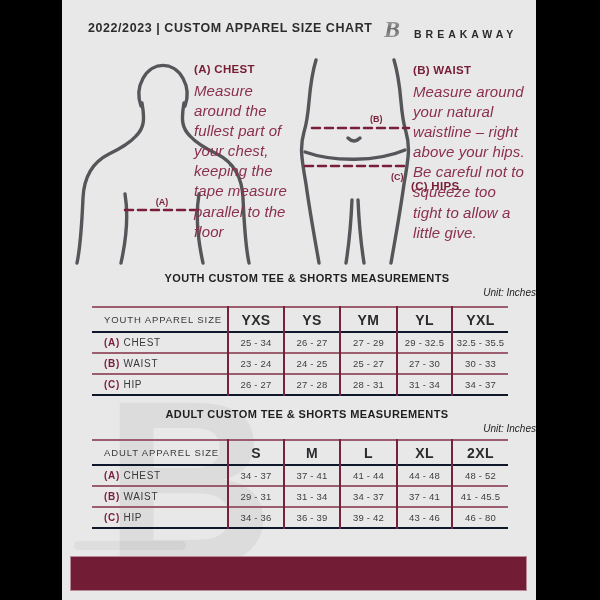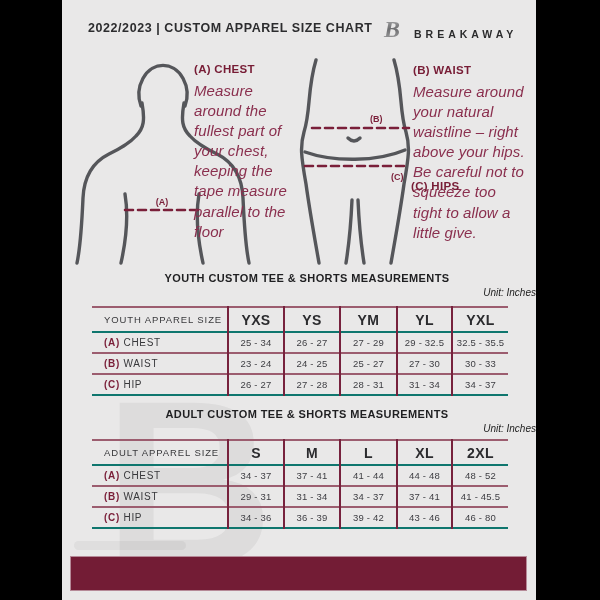--- a/index.html
+++ b/index.html
@@ -40,21 +40,21 @@
   .t-youth-title{top:272px;} .t-youth-unit{top:287px;}
   .t-adult-title{top:408px;} .t-adult-unit{top:423px;}
 
   
   table.size{position:absolute;left:30px;width:416px;border-collapse:collapse;table-layout:fixed;}
   .tbl-youth{top:306px;} .tbl-adult{top:439px;}
   table.size td,table.size th{padding:0;margin:0;text-align:center;vertical-align:middle;}
   table.size thead tr{height:25px;}
   table.size tbody tr{height:21px;}
   table.size tr{border-top:2px solid #9c5d6f;}
-  table.size tr:last-child{border-bottom:2px solid #0f766e;}
+  table.size tr:last-child{border-bottom:2px solid #0f172a;}
   table.size td:not(:first-child),table.size th:not(:first-child){border-left:2px solid #77223d;}
   .label-head{font-size:9.5px;font-weight:400;color:#38383b;letter-spacing:.9px;text-align:left !important;padding-left:12px !important;}
   .size-head{font-size:14px;font-weight:700;color:#2b2b2e;letter-spacing:.4px;}
   .row-label{text-align:left !important;padding-left:12px !important;font-size:10px;color:#38383b;letter-spacing:.7px;}
   .row-prefix{color:#7a1f39;font-weight:700;}
   .val{font-size:9.5px;color:#3d3d42;letter-spacing:.2px;}
 
   
   .footer-bar{position:absolute;left:8px;top:556px;width:457px;height:35px;background:#731c35;
               border:1px solid #b68a98;box-sizing:border-box;z-index:3;}

